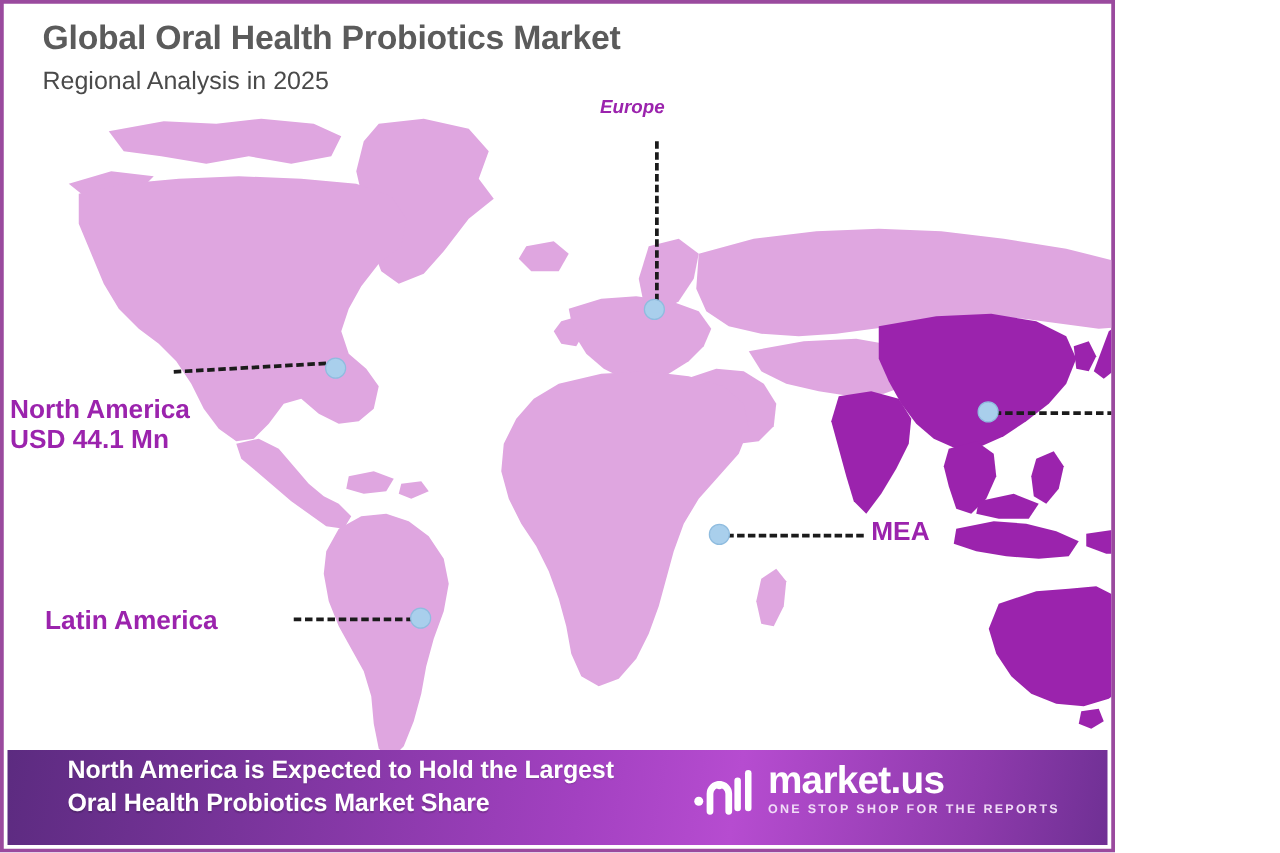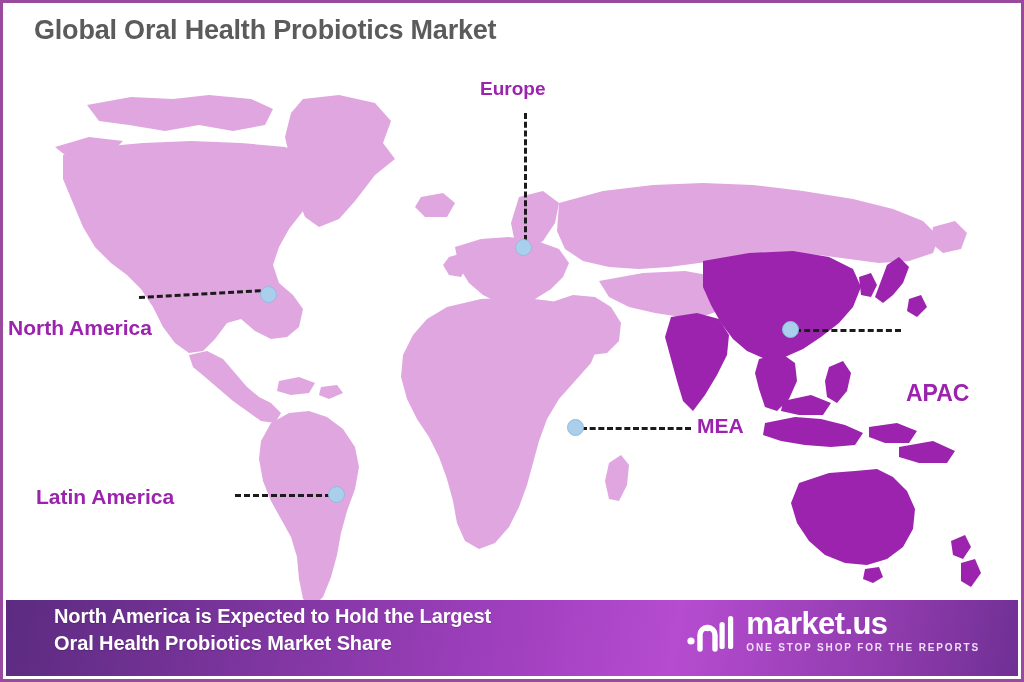--- a/index.html
+++ b/index.html
@@ -2,21 +2,21 @@
 <html><head>
 <meta charset="utf-8">
 <style>
   html,body{margin:0;padding:0;background:#ffffff;}
   body{
     font-family:"Liberation Sans", sans-serif;
     -webkit-font-smoothing:antialiased;
   }
   #infographic{
     position:relative;
-    width:1024px;
+    width:892px;
     height:682px;
     box-sizing:border-box;
     border:3px solid #9a4a9e;
     background:#ffffff;
     overflow:hidden;
   }
 
   
   .header{
     position:absolute;
@@ -57,21 +57,21 @@
     position:absolute;
     z-index:50;
     font-weight:bold;
     color:#9b23ad;
     line-height:1.12;
     white-space:nowrap;
   }
   .callout .l1{display:block;}
   .callout .l2{display:block;}
 
-  #callout-europe{ left:477px; top:75px; font-size:19px; }
+  #callout-europe{ left:477px; top:75px; font-size:15px;font-style:italic; }
   #callout-apac{ left:903px; top:330px; font-size:23px;margin-top:48px; }
   #callout-mea{ left:694px; top:411px; font-size:21px; }
   #callout-latam{ left:33px; top:482px; font-size:21px; }
   #callout-na{
     left:5px; top:313px; font-size:21px; width:191px;
   }
 
   
   .marker{
     position:absolute;
@@ -151,20 +151,21 @@
     line-height:1;
   }
 </style>
 </head>
 <body>
 
 <div id="infographic">
 
   <div class="header">
     <div class="title">Global Oral Health Probiotics Market</div>
+    <div class="subtitle">Regional Analysis in 2025</div>
   </div>
 
   <div class="map-wrap">
     <svg viewBox="0 0 1018 560" preserveAspectRatio="none" aria-hidden="true">
       <g fill="#dfa6e0">
 
         <path d="M300 48 L336 44 L372 52 L388 70 L380 92 L392 108 L372 124 L352 150 L336 168 L316 176 L302 166 L292 140 L288 112 L282 86 L288 62 Z"></path>
 
         <path d="M84 54 L128 46 L170 48 L206 44 L248 48 L270 58 L262 74 L230 80 L196 74 L162 80 L126 74 L96 70 Z"></path>
         <path d="M52 96 L86 86 L120 90 L104 106 L72 112 Z"></path>
@@ -237,20 +238,21 @@
   <div class="leader h" id="leader-latam"></div>
 
   <div class="marker" id="marker-na"></div>
   <div class="marker" id="marker-europe"></div>
   <div class="marker" id="marker-apac"></div>
   <div class="marker" id="marker-mea"></div>
   <div class="marker" id="marker-latam"></div>
 
   <div class="callout" id="callout-na">
     <span class="l1">North America</span>
+    <span class="l2">USD 44.1 Mn</span>
   </div>
 
   <div class="callout" id="callout-europe">
     <span class="l1">Europe</span>
   </div>
 
   <div class="callout" id="callout-apac">
     <span class="l1">APAC</span>
   </div>
 

